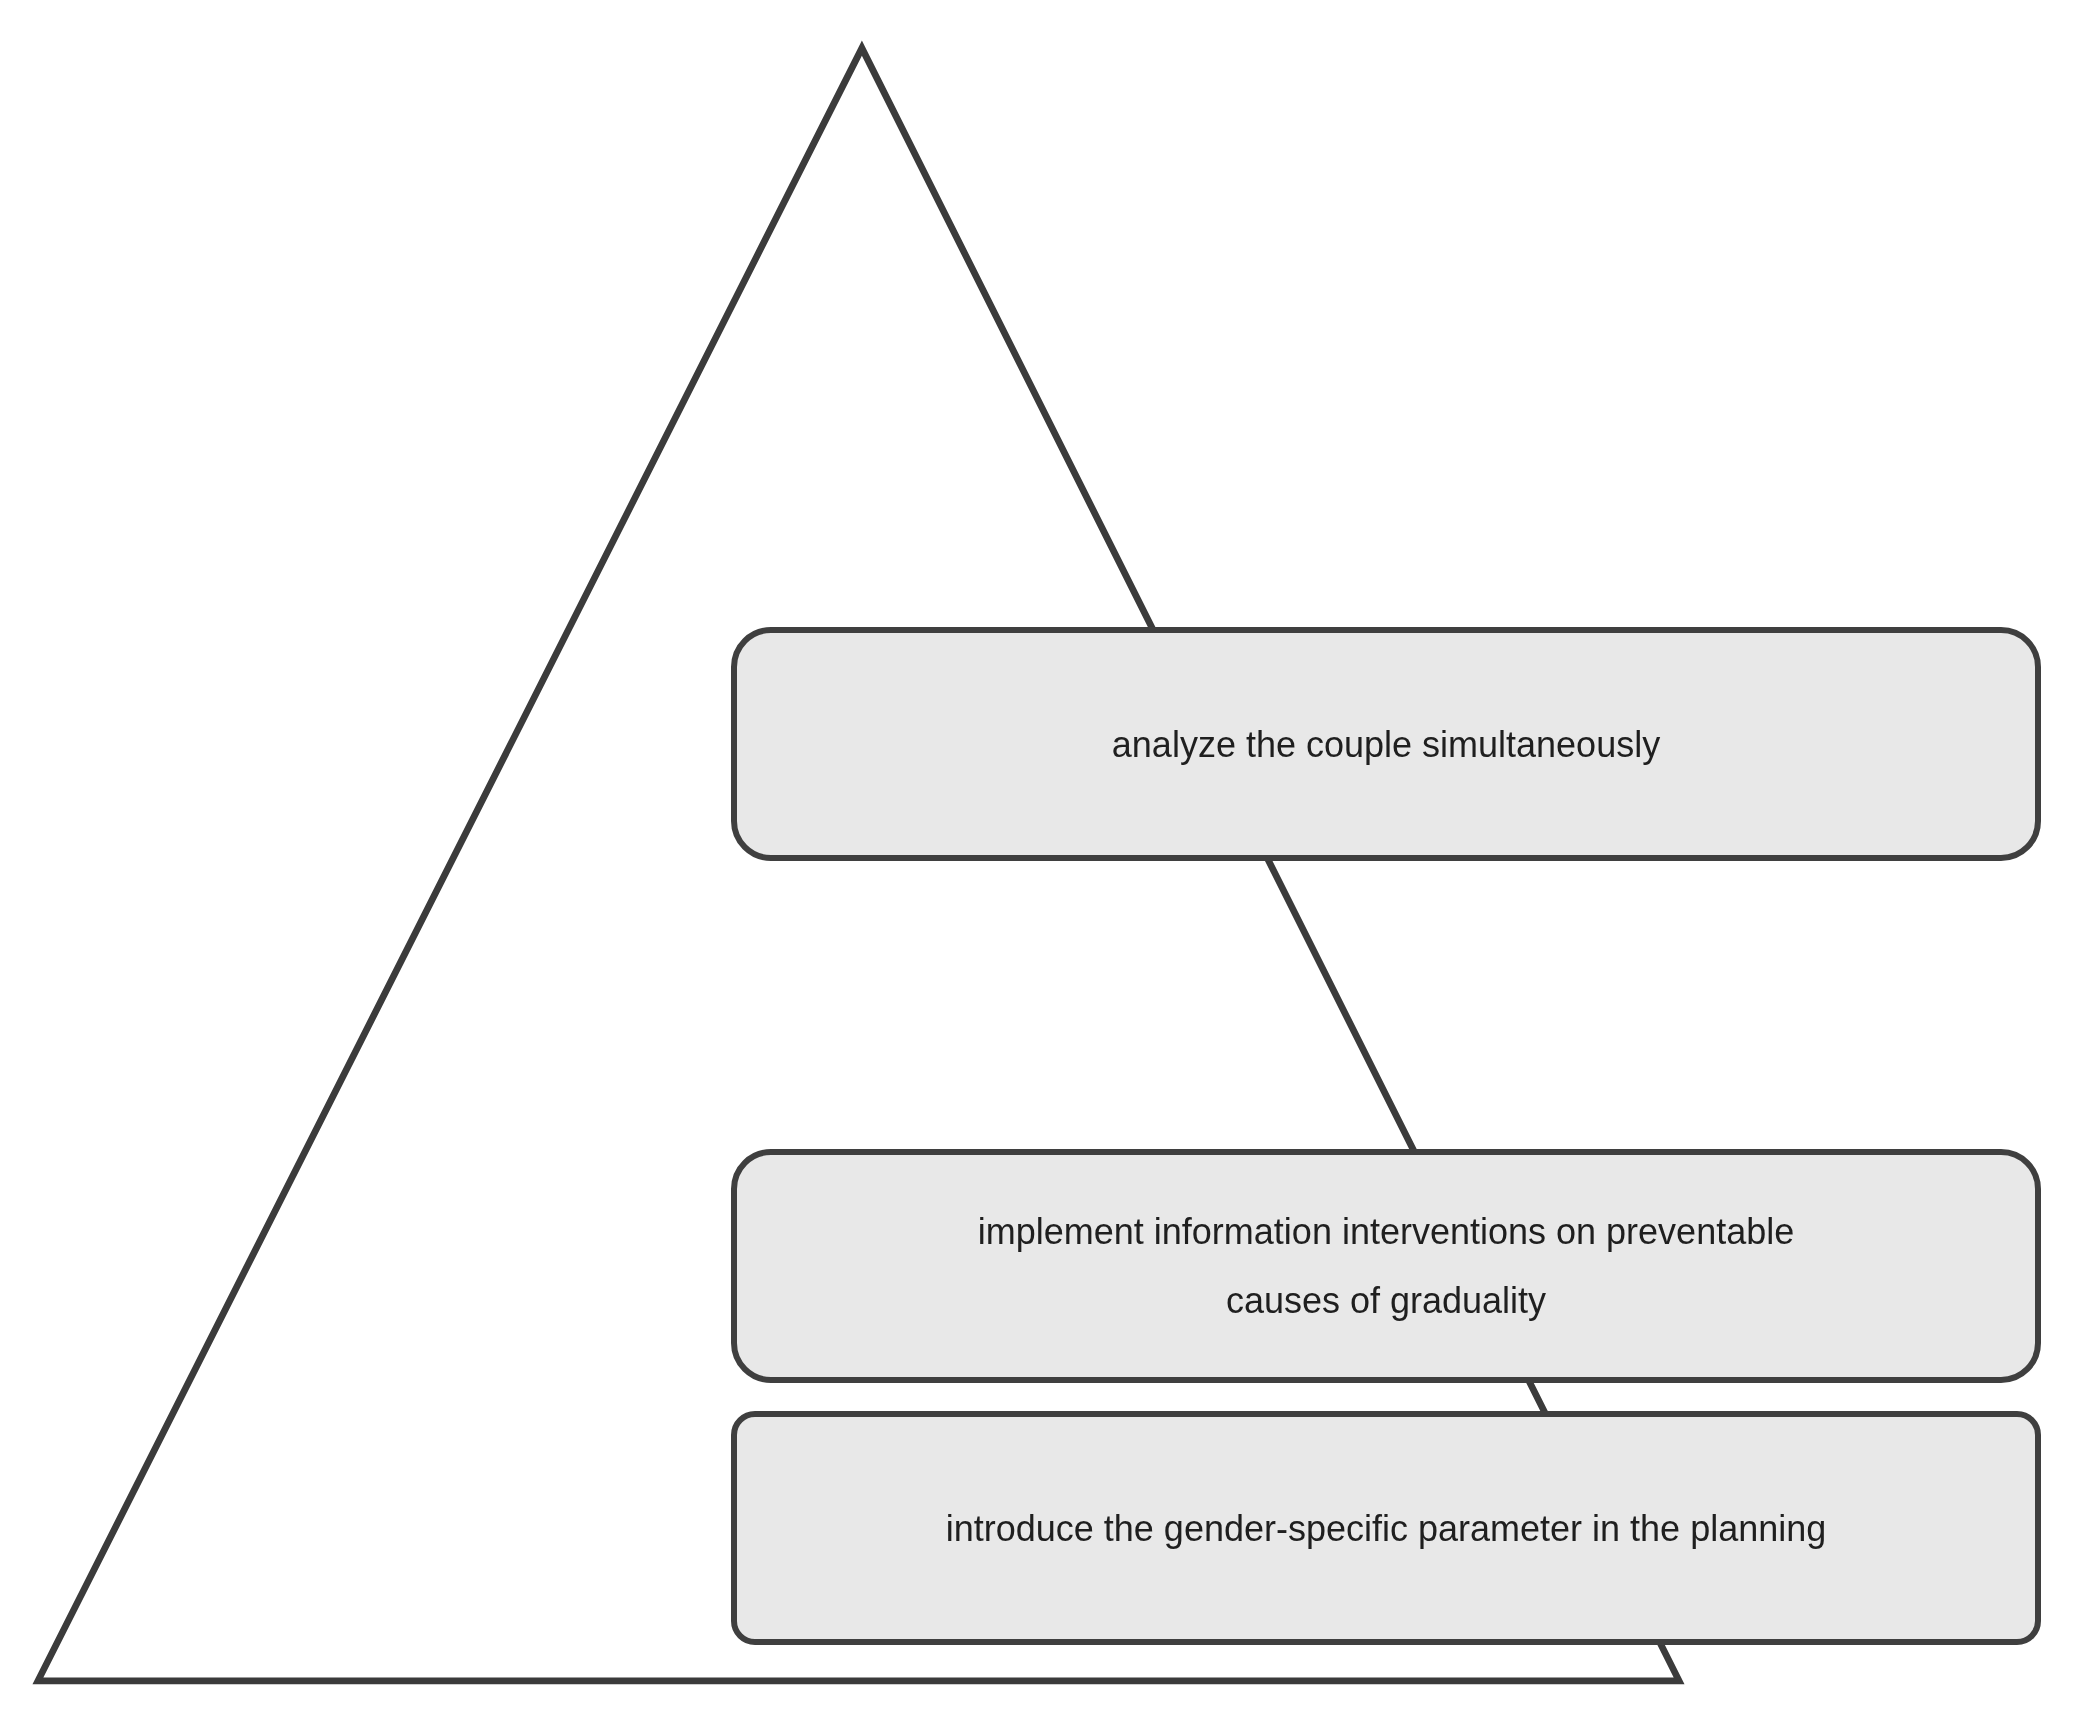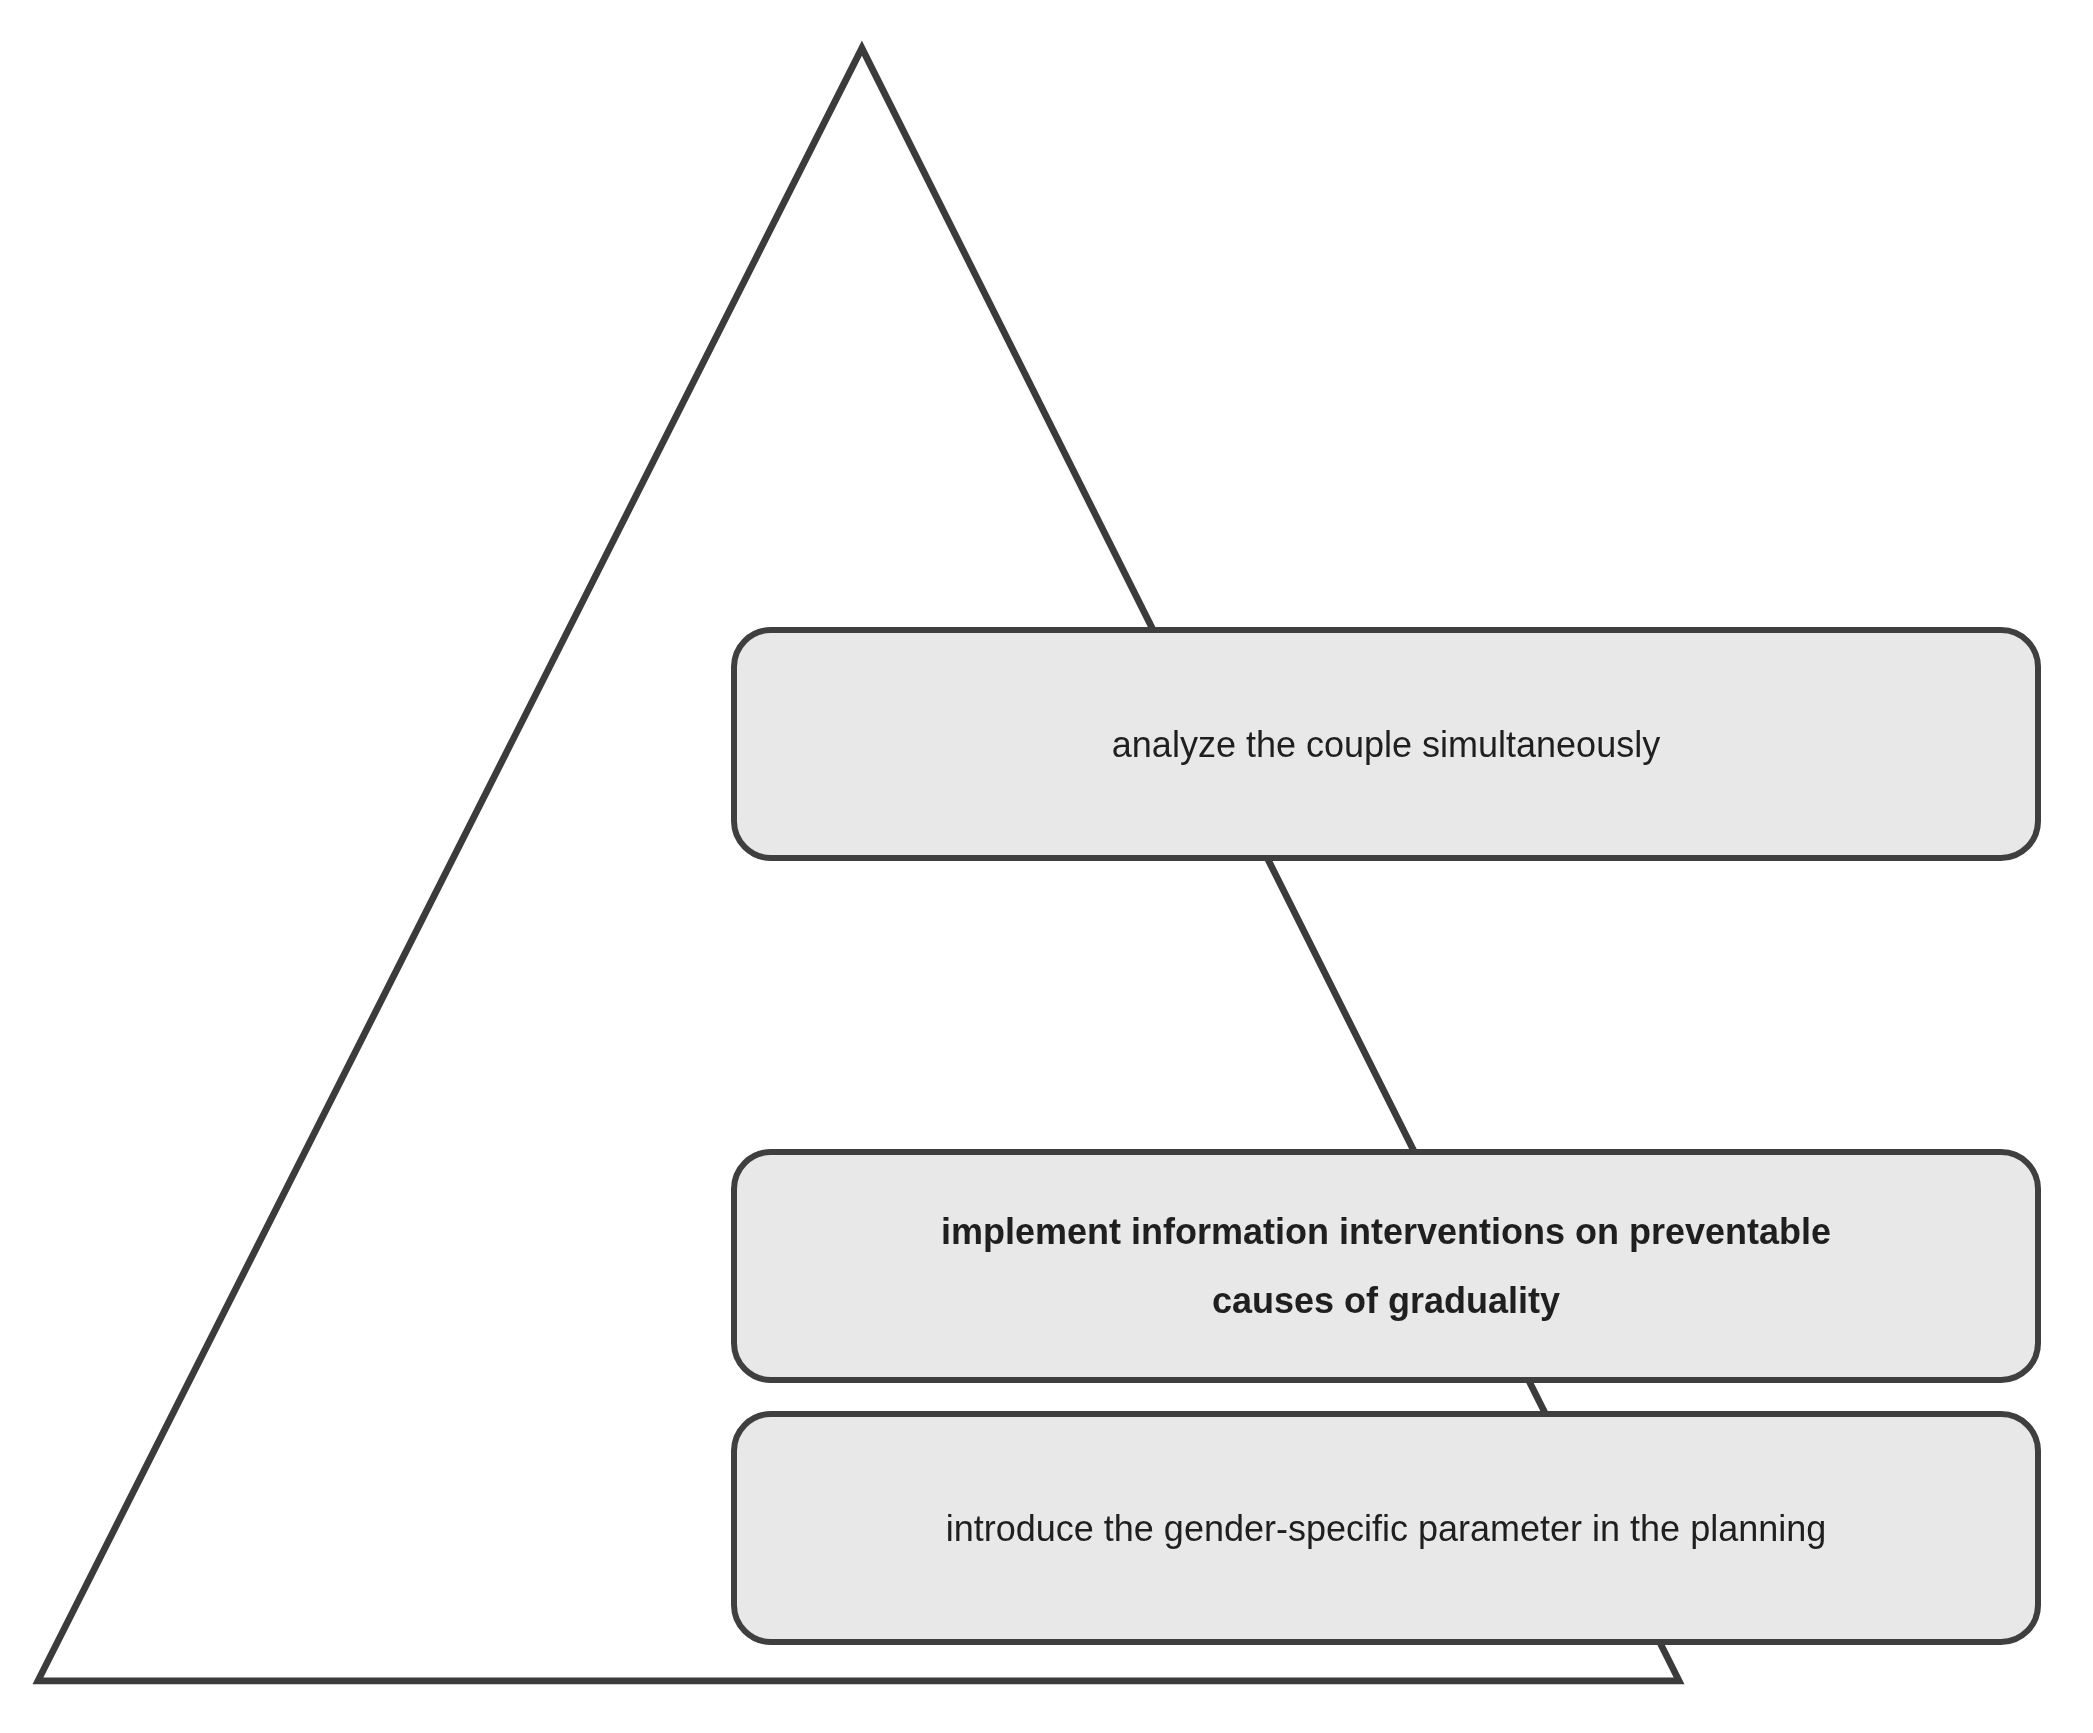--- a/index.html
+++ b/index.html
@@ -41,22 +41,22 @@
     justify-content: center;
     text-align: center;
     color: var(--text-color);
     font-size: 36px;
     line-height: 69px;
   }
   .level-box .line { white-space: nowrap; }
   .box-1 { top: 365px; }
   .box-2 { top: 627px; }
   .box-3 { top: 888px; }
-  .box-4 { top: 1149px; font-weight: bold; }
-  .box-5 { top: 1411px; }
+  .box-4 { top: 1149px; }
+  .box-5 { top: 1411px; border-radius: 24px; }
 </style>
 </head>
 <body>
 
 <div class="canvas">
 
   <svg class="triangle-svg" viewBox="0 0 2483 2056" xmlns="http://www.w3.org/2000/svg">
     <polygon points="1022,57 45,1993 1991,1993" fill="none" stroke-width="8" stroke-linejoin="miter" stroke="#3b3b3b"></polygon>
   </svg>
 

